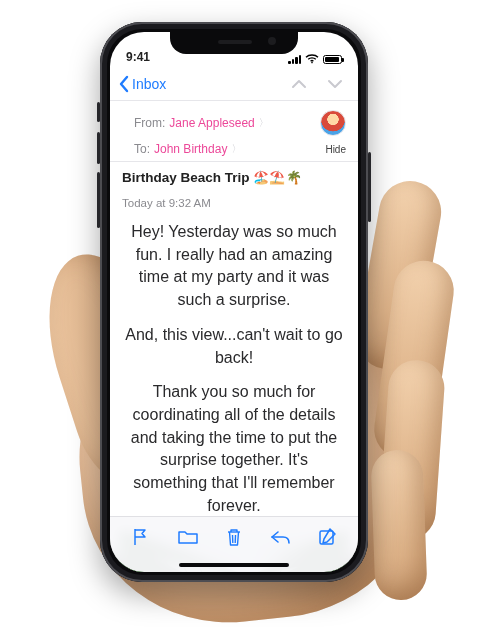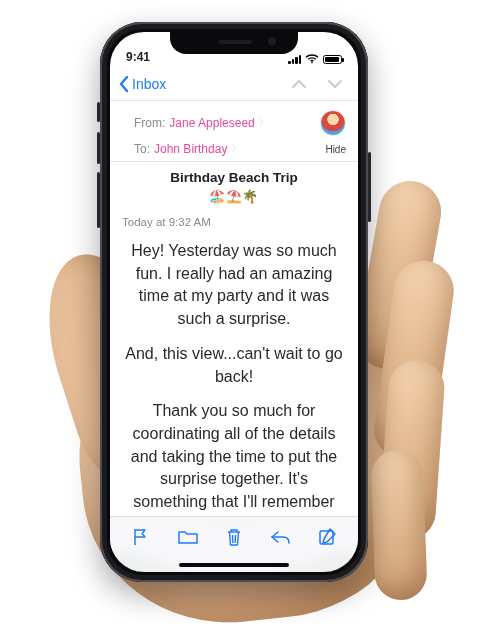--- a/index.html
+++ b/index.html
@@ -136,21 +136,21 @@
   .chev-small { color:#c9c9cf; font-size:10px; }
   .avatar {
     width:26px; height:26px; border-radius:50%;
     background: radial-gradient(circle at 50% 35%, #ffd9a6 0 28%, #d94a3a 30% 60%, #4aa3e8 62% 100%);
     border:1px solid #e6e6ea;
   }
   .hide-btn { color:#404040; font-size:10px; }
 
   
   .subj { padding: 8px 12px 6px; }
-  .subj-title { font-weight:700; font-size:13.5px; display:flex; align-items:center; gap:4px;flex-direction:column; }
+  .subj-title { font-weight:700; font-size:13.5px; display:flex; align-items:center; gap:4px; }
   .subj-date { color:#8a8a8f; font-size:11.5px; margin-top:12px; }
 
   
   .msg { padding: 6px 12px 0; font-size:16px; line-height:1.42; color:#2a2a2c;text-align:center; }
   .msg p { margin-bottom: 12px; }
 
   
   .photo {
     margin: 2px 10px 0;
     height: 124px;

